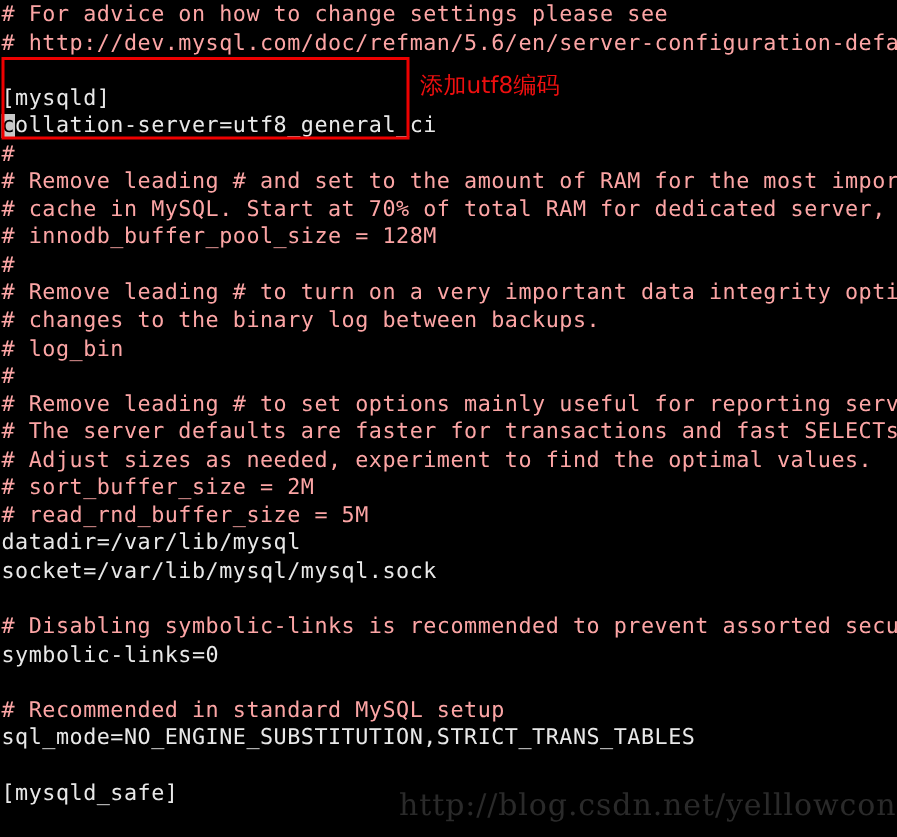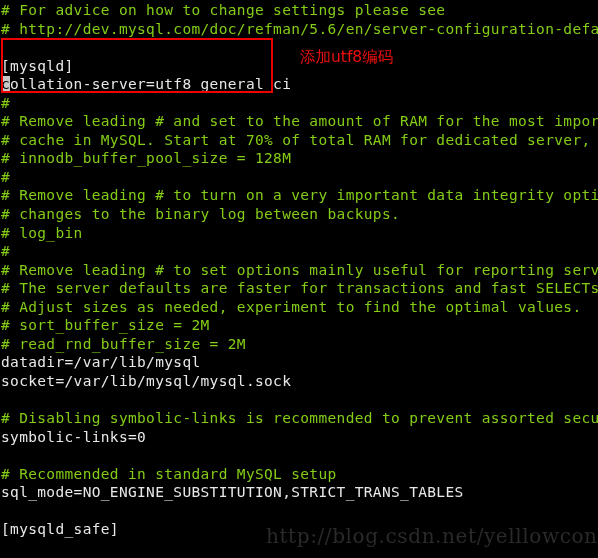--- a/index.html
+++ b/index.html
@@ -30,41 +30,41 @@
   }
   .line {
     height: 18.55px;
     line-height: 18.55px;
     font-size: 14.5px;
     white-space: pre;
     letter-spacing: 0.34px;
     padding-left: 1px;
     overflow: hidden;
   }
-  .c-comment { color: #84cc16; }
+  .c-comment { color: #fca5a5; }
   .c-normal  { color: #e8e8e8; }
   .cursor {
     background: #c8c8c8;
     color: #000000;
   }
   
   #annotation-box {
     position: absolute;
     left: 1px;
     top: 38px;
     width: 272px;
     height: 55px;
     border: 2px solid #ee0000;
     box-sizing: border-box;
     pointer-events: none;
   }
   
   #annotation-label {
     position: absolute;
-    left: 300px;
+    left: 280px;
     top: 47px;
     color: #ee0f0f;
     font-family: "DejaVu Sans", "Liberation Sans", sans-serif;
     font-size: 15.5px;
     line-height: 20px;
     white-space: nowrap;
   }
   
   #watermark {
     position: absolute;
@@ -95,21 +95,21 @@
       <div class="line c-comment"># innodb_buffer_pool_size = 128M</div>
       <div class="line c-comment">#</div>
       <div class="line c-comment"># Remove leading # to turn on a very important data integrity option: loggi</div>
       <div class="line c-comment"># changes to the binary log between backups.</div>
       <div class="line c-comment"># log_bin</div>
       <div class="line c-comment">#</div>
       <div class="line c-comment"># Remove leading # to set options mainly useful for reporting servers.</div>
       <div class="line c-comment"># The server defaults are faster for transactions and fast SELECTs.</div>
       <div class="line c-comment"># Adjust sizes as needed, experiment to find the optimal values.</div>
       <div class="line c-comment"># sort_buffer_size = 2M</div>
-      <div class="line c-comment"># read_rnd_buffer_size = 2M</div>
+      <div class="line c-comment"># read_rnd_buffer_size = 5M</div>
       <div class="line c-normal">datadir=/var/lib/mysql</div>
       <div class="line c-normal">socket=/var/lib/mysql/mysql.sock</div>
       <div class="line c-normal"></div>
       <div class="line c-comment"># Disabling symbolic-links is recommended to prevent assorted security risk</div>
       <div class="line c-normal">symbolic-links=0</div>
       <div class="line c-normal"></div>
       <div class="line c-comment"># Recommended in standard MySQL setup</div>
       <div class="line c-normal">sql_mode=NO_ENGINE_SUBSTITUTION,STRICT_TRANS_TABLES</div>
       <div class="line c-normal"></div>
       <div class="line c-normal">[mysqld_safe]</div>

